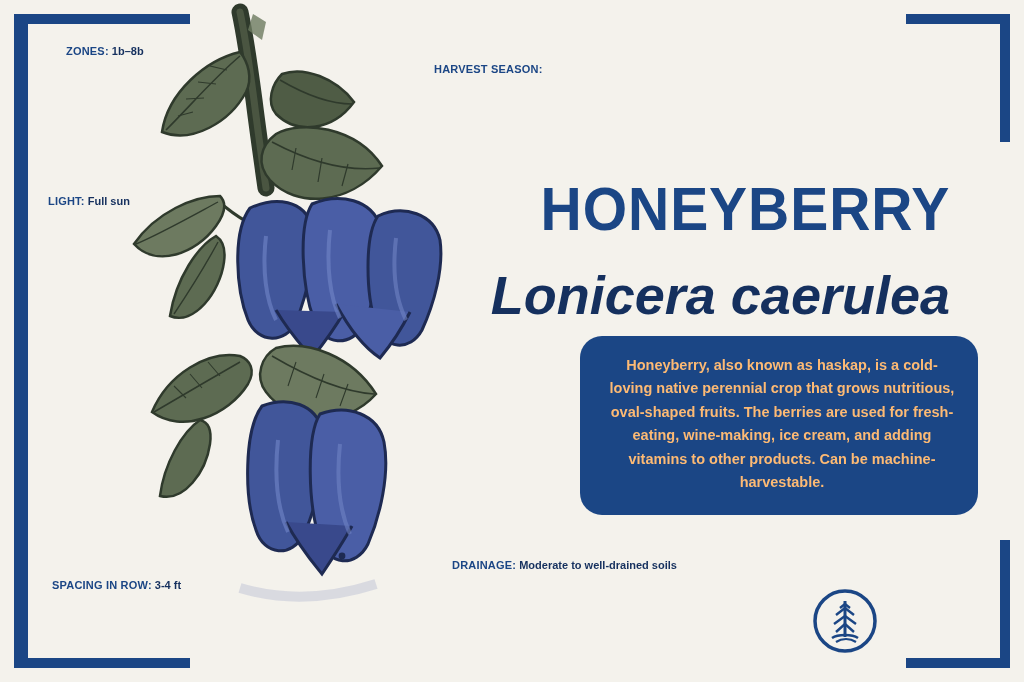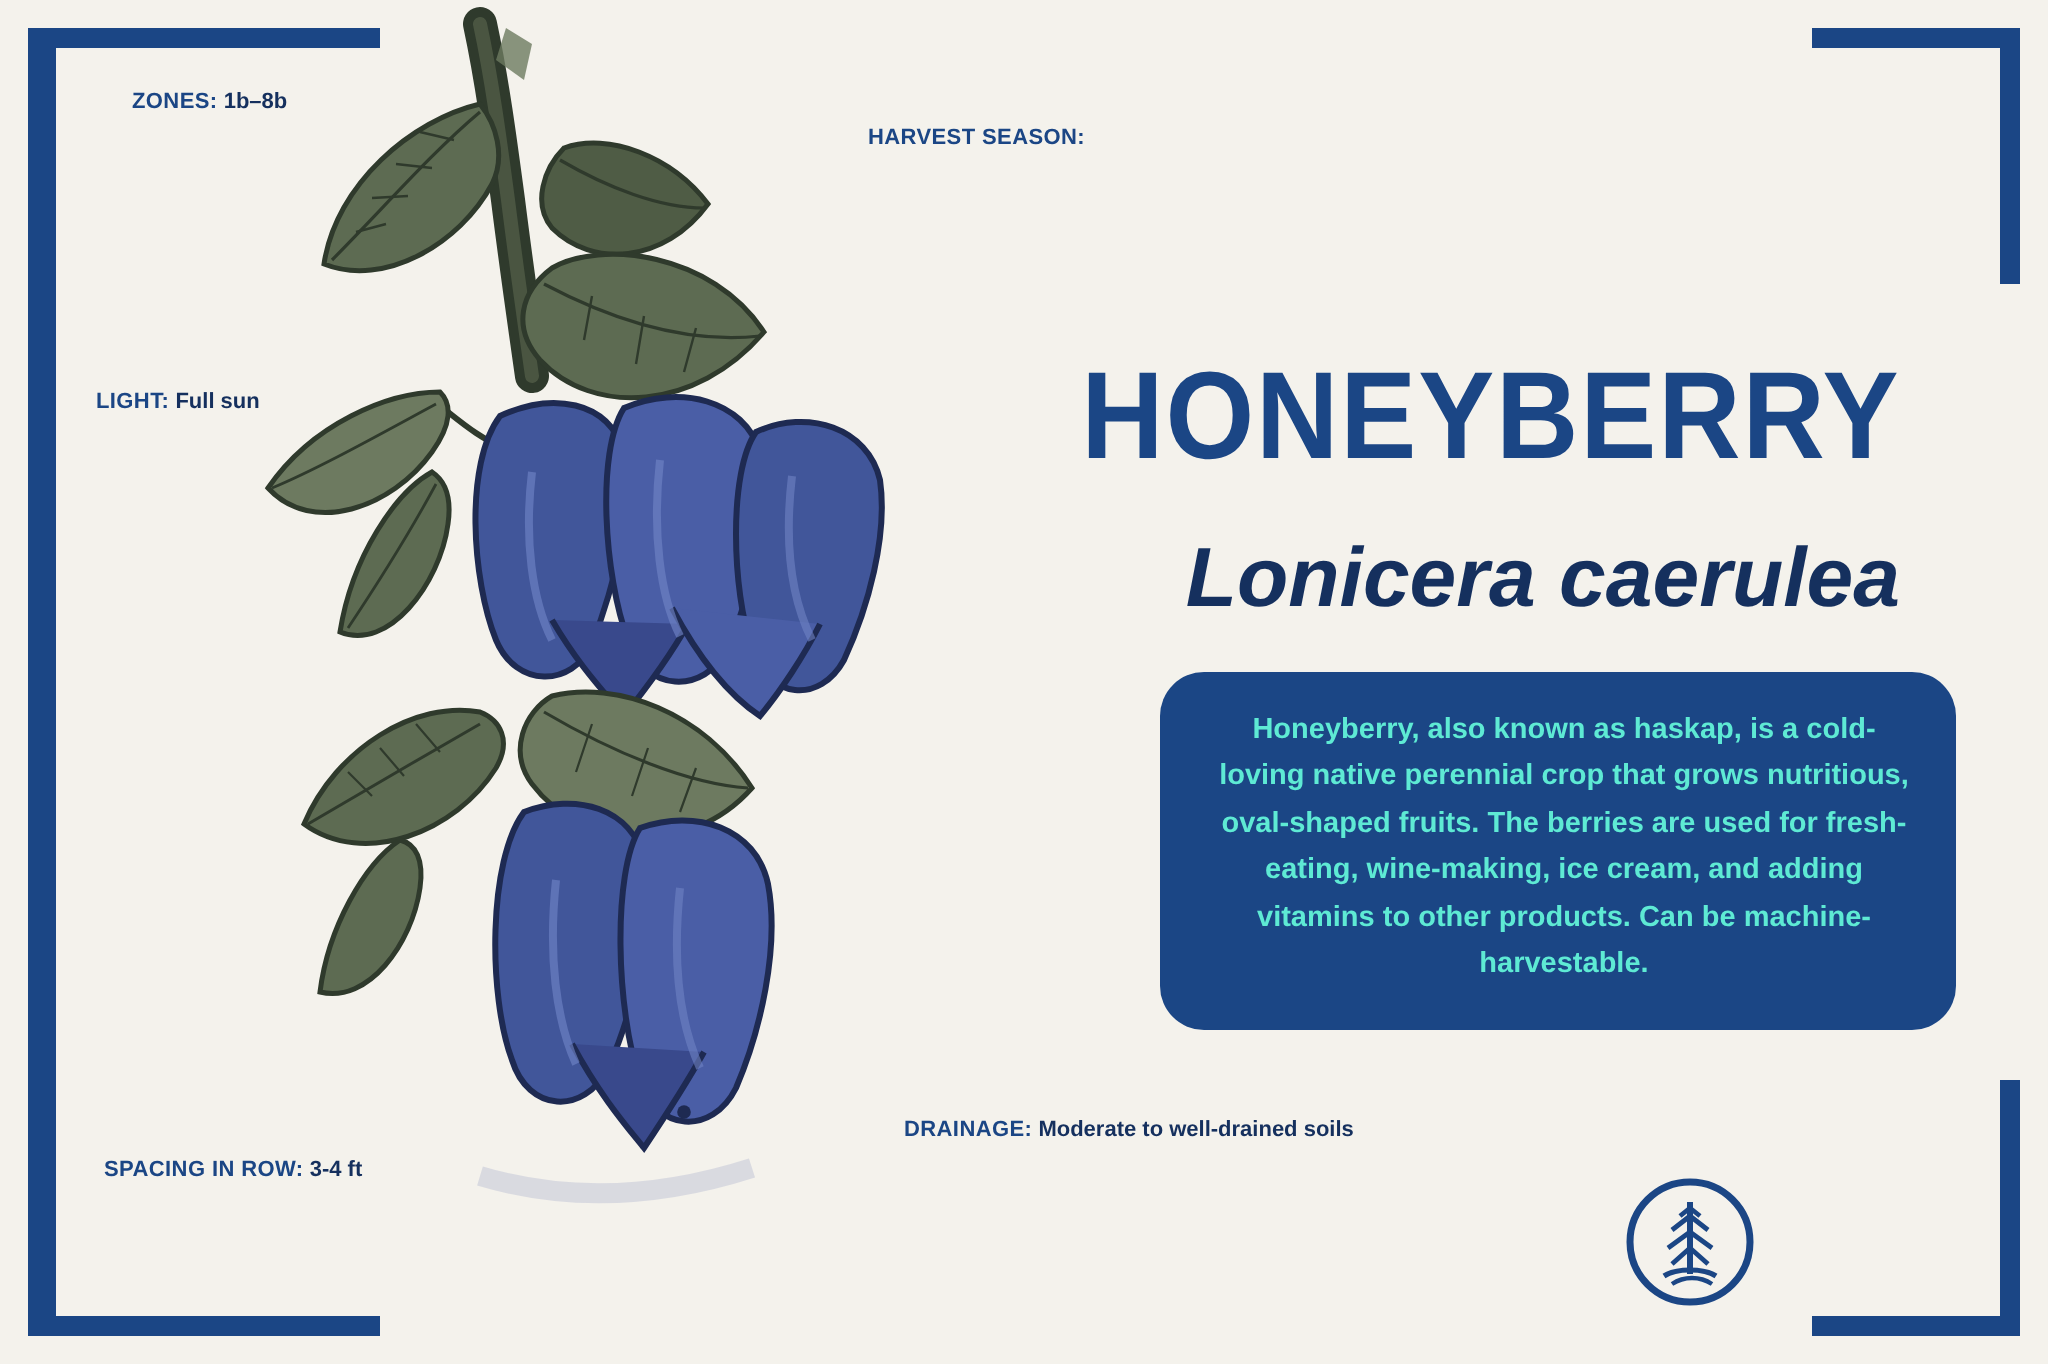--- a/index.html
+++ b/index.html
@@ -117,37 +117,37 @@
     font-weight: bold;
     letter-spacing: 1px;
     color: #1b4685;
     transform: scaleX(0.92);
     transform-origin: right top;
   }
   .latin-name {
     position: absolute;
     right: 74px;
     top: 268px;
-    font-size: 42px;
+    font-size: 54px;
     line-height: 1;
     font-style: italic;
     font-weight: bold;
     color: #15305e;
   }
 
   
   .desc {
     position: absolute;
     left: 580px;
     top: 336px;
     width: 398px;
     padding: 18px 20px 20px 26px;
     box-sizing: border-box;
     background: #1b4685;
-    color: #5eead4;
+    color: #fdba74;
     border-radius: 22px;
     font-size: 14.5px;
     line-height: 1.62;
     font-weight: bold;
     text-align: center;
   }
 
   
   .logo {
     position: absolute;

